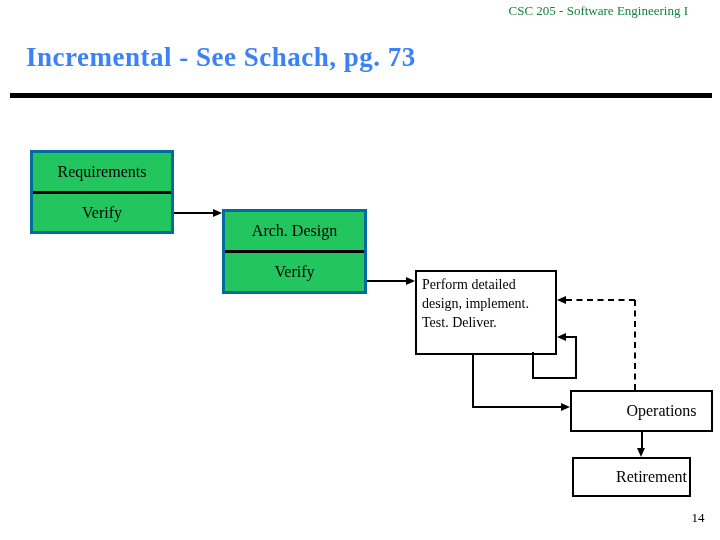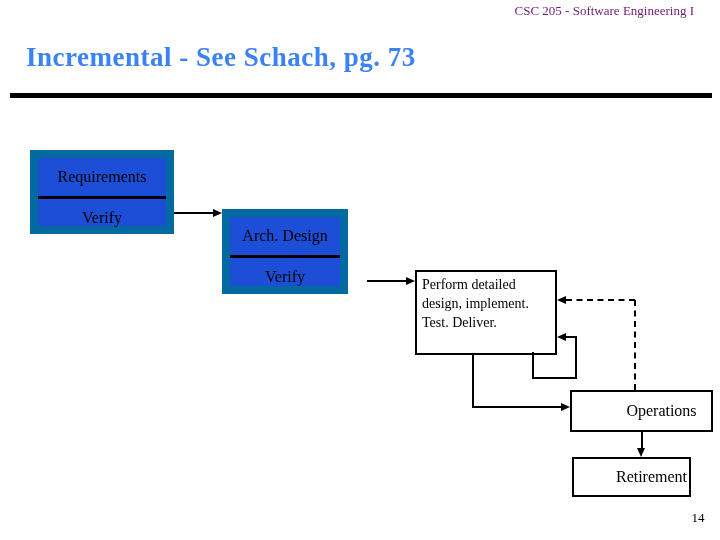--- a/index.html
+++ b/index.html
@@ -11,25 +11,25 @@
     position: relative;
     width: 720px;
     height: 540px;
     background: #ffffff;
     overflow: hidden;
     font-family: "Liberation Serif", "DejaVu Serif", serif;
     color: #000000;
   }
   .header {
     position: absolute;
-    left: 16px; top: 3px;
+    left: 10px; top: 3px;
     width: 678px;
     text-align: right;
     font-size: 13px;
-    color: #701a75;
+    color: #15803d;
   }
   .title {
     position: absolute;
     left: 26px; top: 42px;
     margin: 0;
     font-size: 27px;
     font-weight: bold;
     letter-spacing: 0.5px;
     color: #3b82f6;
   }
@@ -46,22 +46,22 @@
     text-align: center;
     font-size: 13px;
     color: #000000;
   }
 
   
   .diagram { position: absolute; left: 0; top: 0; width: 720px; height: 540px; }
 
   .stack {
     position: absolute;
-    border: 8px solid #0369a1;
-    background: #1d4ed8;
+    border: 3px solid #0369a1;
+    background: #22c55e;
     box-sizing: border-box;
   }
   .stack .row {
     display: flex;
     align-items: center;
     justify-content: center;
     font-size: 16px;
     box-sizing: border-box;
   }
   .stack .row.top { border-bottom: 3px solid #000000; }
@@ -104,21 +104,21 @@
   <h1 class="title">Incremental - See Schach, pg. 73</h1>
   <div class="rule"></div>
 
   <div class="diagram">
 
     <div class="stack" style="left:30px; top:150px; width:144px; height:84px;">
       <div class="row top" style="height:41px;">Requirements</div>
       <div class="row" style="height:37px;">Verify</div>
     </div>
 
-    <div class="stack" style="left:222px; top:209px; width:126px; height:85px;">
+    <div class="stack" style="left:222px; top:209px; width:145px; height:85px;">
       <div class="row top" style="height:41px;">Arch. Design</div>
       <div class="row" style="height:38px;">Verify</div>
     </div>
 
     <div class="box build" style="left:415px; top:270px; width:142px; height:85px;">
       <div>Perform detailed</div>
       <div>design, implement.</div>
       <div>Test. Deliver.</div>
     </div>
 

